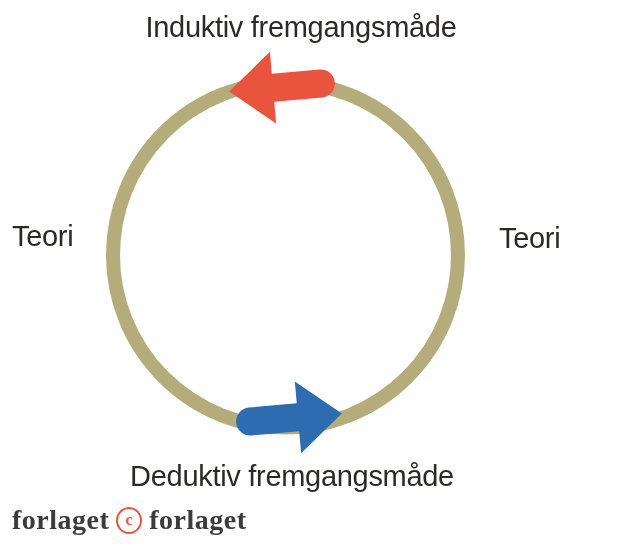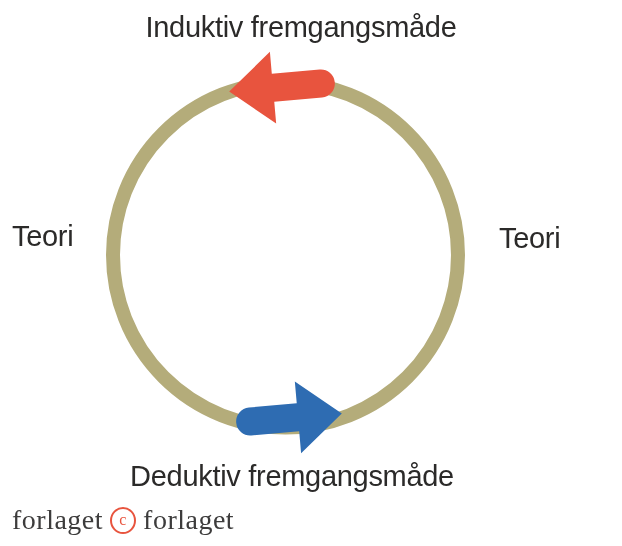--- a/index.html
+++ b/index.html
@@ -50,20 +50,21 @@
     position: absolute;
     left: 12px;
     top: 504px;
     display: flex;
     align-items: center;
     gap: 7px;
     font-family: "Liberation Serif", serif;
     font-size: 28px;
     color: #3d3c3c;
     letter-spacing: 0.5px;
+    font-weight: bold;
   }
   .c-ring {
     display: inline-flex;
     align-items: center;
     justify-content: center;
     width: 22px;
     height: 22px;
     border: 2px solid #e8543e;
     border-radius: 50%;
     color: #e8543e;

